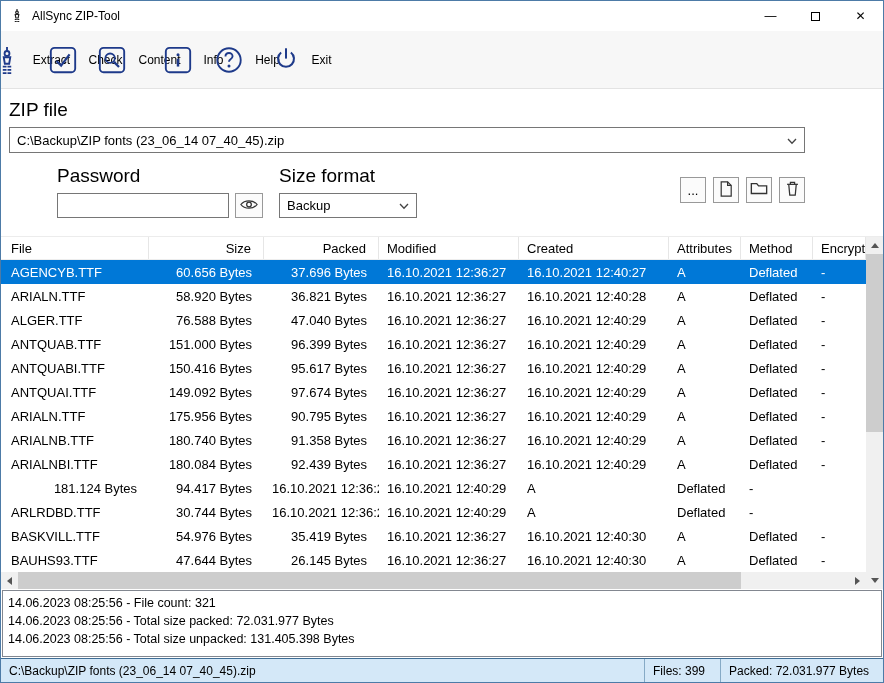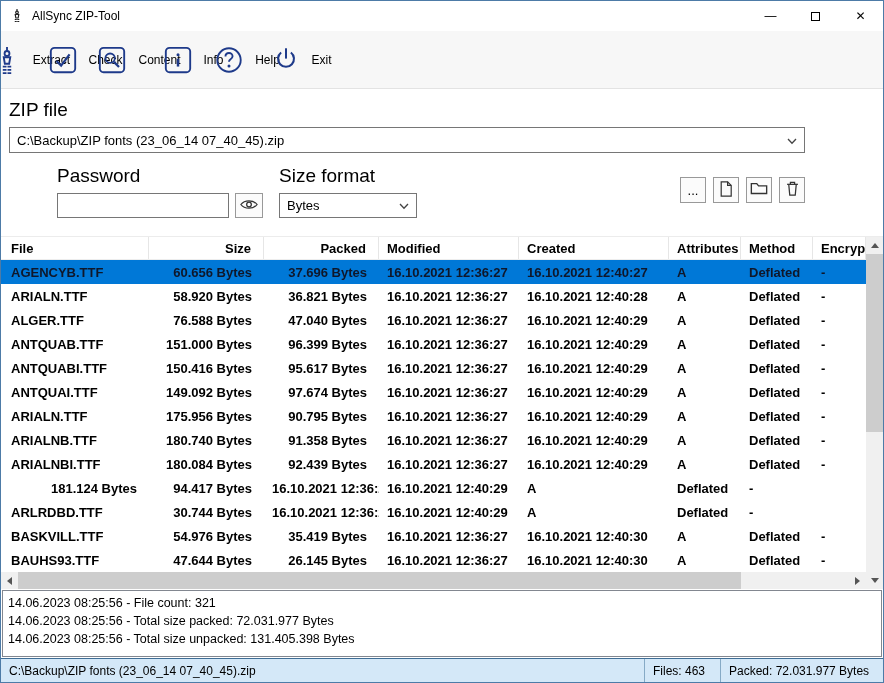--- a/index.html
+++ b/index.html
@@ -34,31 +34,31 @@
   .pw-group { width: 206px; margin-right: 16px; }
   .pw-line { display: flex; gap: 6px; }
   .pw-input { width: 172px; height: 25px; border: 1px solid #767676; padding: 0 6px; font-family: inherit; font-size: 13px; }
   .icon-btn { width: 28px; height: 25px; border: 1px solid #999; background: #fbfbfb; display: flex; align-items: center; justify-content: center; }
   .sf-group { width: 138px; }
   .sf-combo { width: 138px; height: 25px; }
   .actions { margin-left: auto; display: flex; gap: 7px; margin-top: 12px; }
   .action-btn { width: 26px; height: 26px; border: 1px solid #999; background: #fbfbfb; display: flex; align-items: center; justify-content: center; font-size: 13px; font-family: inherit; }
 
   
-  .table-region { margin-top: 18px; display: grid; grid-template-columns: 1fr 17px; grid-template-rows: auto 17px; border-top: 1px solid #ececec; font-weight: bold; }
+  .table-region { margin-top: 18px; display: grid; grid-template-columns: 1fr 17px; grid-template-rows: auto 17px; border-top: 1px solid #ececec; }
   .tbl-viewport { grid-column: 1; grid-row: 1; overflow: hidden; background: #fff; }
   .tbl-header { display: grid; grid-template-columns: 148px 115px 115px 140px 150px 72px 72px 1fr; height: 23px; border-bottom: 1px solid #ededed; }
   .th { display: flex; align-items: center; padding: 0 8px; border-right: 1px solid #e6e6e6; white-space: nowrap; overflow: hidden; }
   .th.num { justify-content: flex-end; padding-right: 12px; }
   .th:first-child { padding-left: 10px; }
   .trow { display: grid; grid-template-columns: 148px 115px 115px 140px 150px 72px 72px 1fr; height: 24px; }
   .td { display: flex; align-items: center; padding: 0 8px; white-space: nowrap; overflow: hidden; }
   .td.num { justify-content: flex-end; padding-right: 12px; }
   .trow .td:first-child { padding-left: 10px; }
-  .trow.selected { background: #0078d7; color: #0f172a; }
+  .trow.selected { background: #0078d7; color: #ffffff; }
 
   
   .vscroll { grid-column: 2; grid-row: 1 / 3; background: #f0f0f0; display: flex; flex-direction: column; width: 17px; }
   .hscroll { grid-column: 1; grid-row: 2; background: #f0f0f0; display: flex; height: 17px; }
   .sc-arrow { flex: 0 0 17px; display: flex; align-items: center; justify-content: center; background: #f0f0f0; border: none; }
   .vs-track { flex: 1; position: relative; }
   .vs-thumb { position: absolute; left: 0; right: 0; top: 0; height: 56%; background: #cdcdcd; }
   .hs-track { flex: 1; position: relative; }
   .hs-thumb { position: absolute; top: 0; bottom: 0; left: 0; width: 87%; background: #cdcdcd; }
   .tri-up { width: 0; height: 0; border-left: 4px solid transparent; border-right: 4px solid transparent; border-bottom: 5px solid #555; }
@@ -188,21 +188,21 @@
                 <path d="M1 7 C5 1.5 15 1.5 19 7 C15 12.5 5 12.5 1 7 Z"></path>
                 <circle cx="10" cy="7" r="2.6"></circle>
               </svg>
             </span>
           </button>
         </div>
       </div>
       <div class="sf-group">
         <div class="field-label">Size format</div>
         <div class="combo sf-combo">
-          <span class="combo-text">Bytes</span>
+          <span class="combo-text">Backup</span>
           <span>
             <svg width="10" height="7" viewBox="0 0 10 7" fill="none" stroke="#444" stroke-width="1.3">
                 <path d="M1 1 L5 5.3 L9 1"></path>
               </svg>
           </span>
         </div>
       </div>
       <div class="actions">
         <button class="action-btn">...</button>
         <button class="action-btn">
@@ -419,17 +419,17 @@
 
       <div class="log-line">14.06.2023 08:25:56 - File count: 321</div>
 
       <div class="log-line">14.06.2023 08:25:56 - Total size packed: 72.031.977 Bytes</div>
 
       <div class="log-line">14.06.2023 08:25:56 - Total size unpacked: 131.405.398 Bytes</div>
     </div>
 
   <div class="statusbar">
     <div class="sb-seg sb-path">C:\Backup\ZIP fonts (23_06_14 07_40_45).zip</div>
-    <div class="sb-seg sb-files">Files: 463</div>
+    <div class="sb-seg sb-files">Files: 399</div>
     <div class="sb-seg sb-packed">Packed: 72.031.977 Bytes</div>
   </div>
 
 </div>
 
 </body></html>

